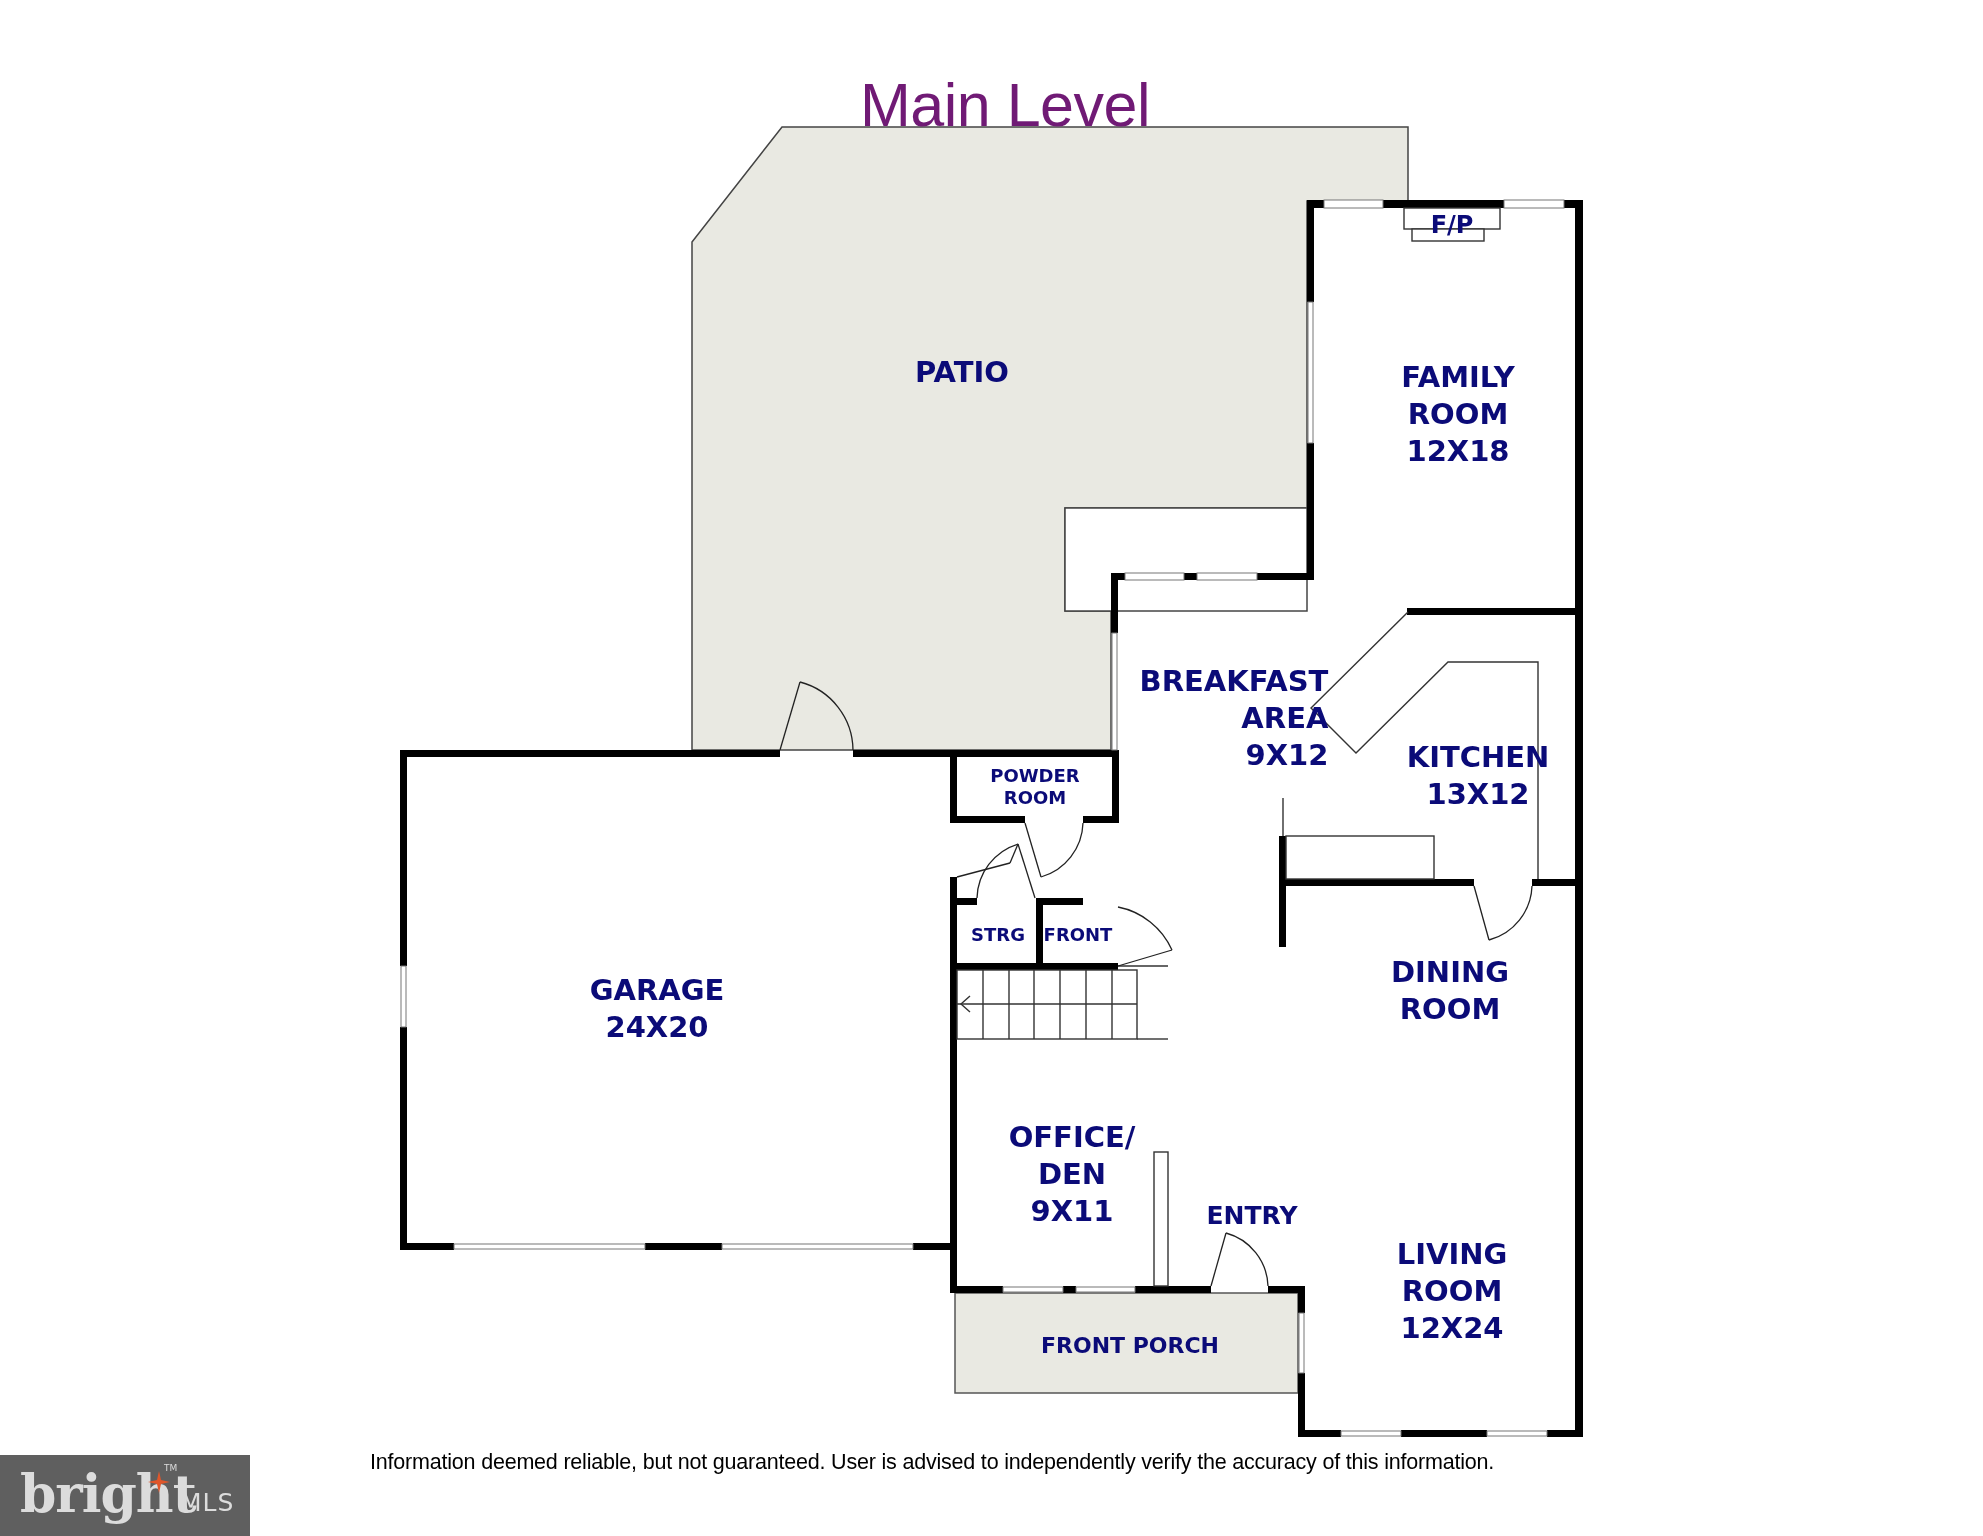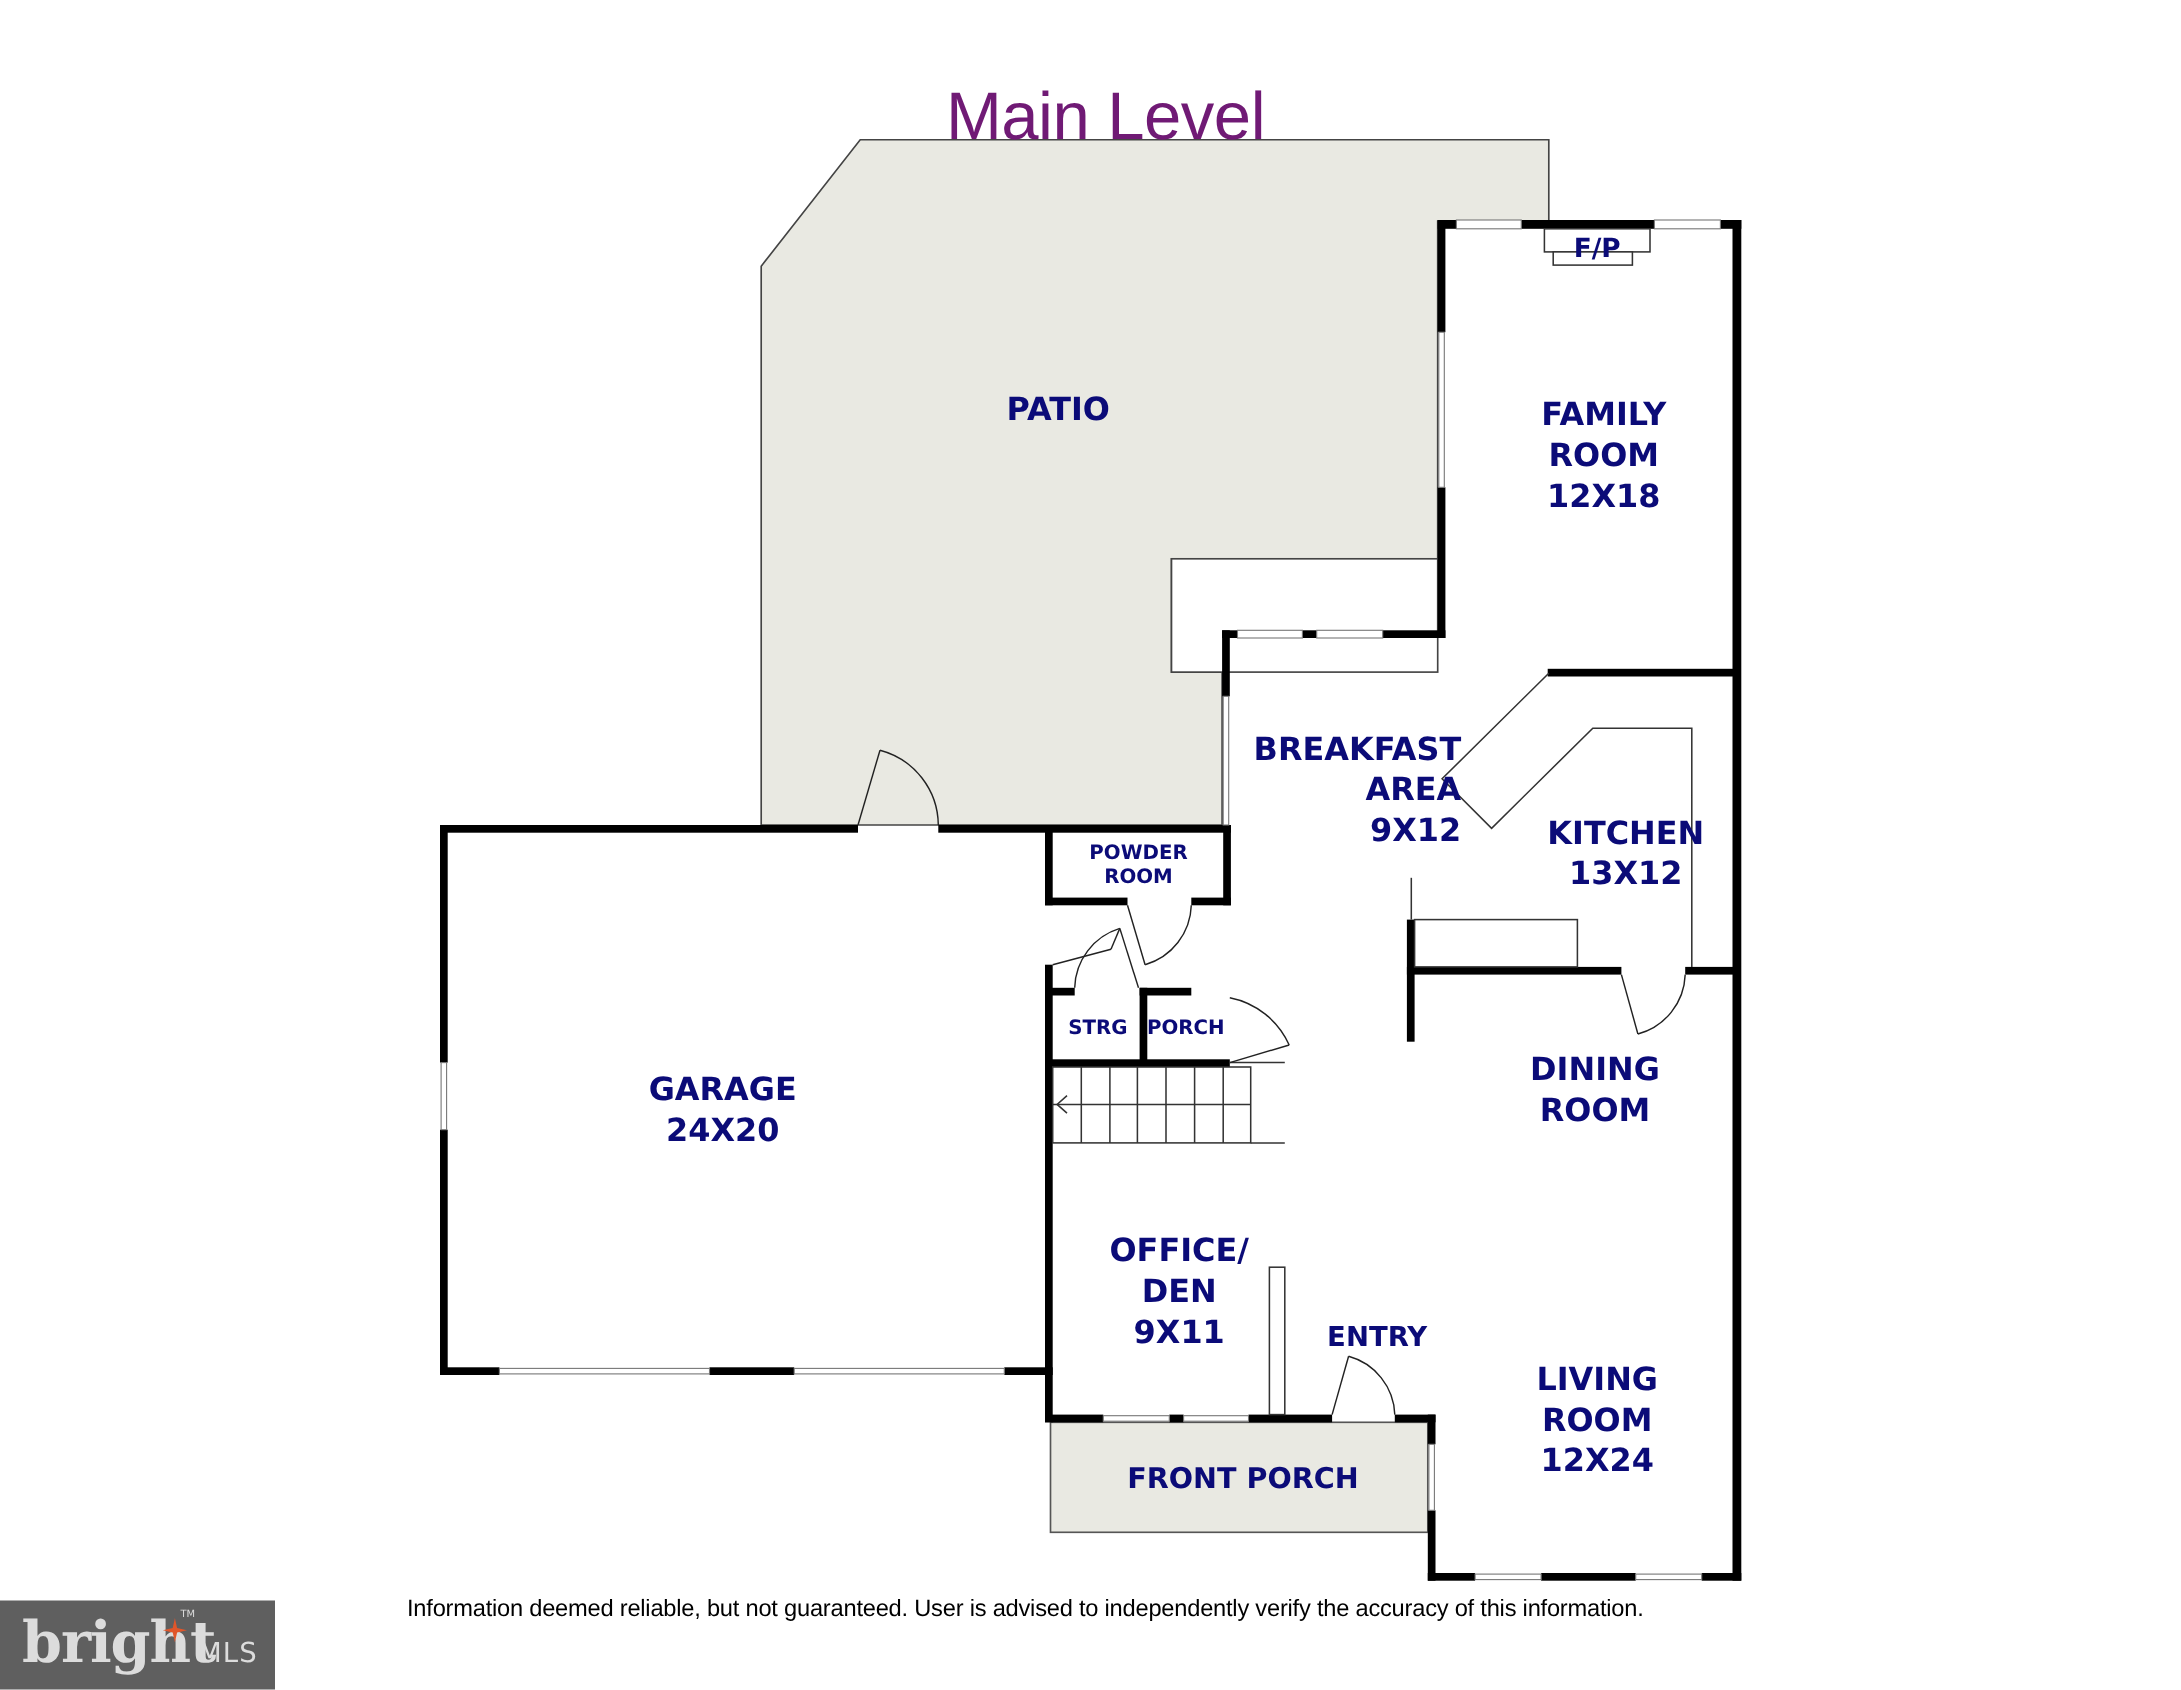--- a/index.html
+++ b/index.html
@@ -169,21 +169,21 @@
   <span>13X12</span>
 </div>
 <div class="label sm" style="left:1035px; top:787px;">
   <span>POWDER</span>
   <span>ROOM</span>
 </div>
 <div class="label sm" style="left:998px; top:935px;">
   <span>STRG</span>
 </div>
 <div class="label sm" style="left:1078px; top:935px;">
-  <span>PORCH</span>
+  <span>FRONT</span>
 </div>
 <div class="label lg" style="left:657px; top:1009px;">
   <span>GARAGE</span>
   <span>24X20</span>
 </div>
 <div class="label lg" style="left:1450px; top:991px;">
   <span>DINING</span>
   <span>ROOM</span>
 </div>
 <div class="label lg" style="left:1072px; top:1174px;">
@@ -192,21 +192,21 @@
   <span>9X11</span>
 </div>
 <div class="label" style="left:1252px; top:1216px; font-size:25px;">
   <span>ENTRY</span>
 </div>
 <div class="label lg" style="left:1452px; top:1291px;">
   <span>LIVING</span>
   <span>ROOM</span>
   <span>12X24</span>
 </div>
-<div class="label" style="left:1130px; top:1346px; font-size:26px;">
+<div class="label" style="left:1130px; top:1346px; font-size:22px;">
   <span>FRONT PORCH</span>
 </div>
 
 <div class="disclaimer">Information deemed reliable, but not guaranteed.  User is advised to independently verify the accuracy of this information.</div>
 
 <div class="logo">
   <span class="word">bright</span>
   <svg class="star" viewBox="0 0 22 22">
     <path d="M11 0 L13 9 L22 11 L13 13 L11 22 L9 13 L0 11 L9 9 Z" fill="#e0562a"></path>
   </svg>

